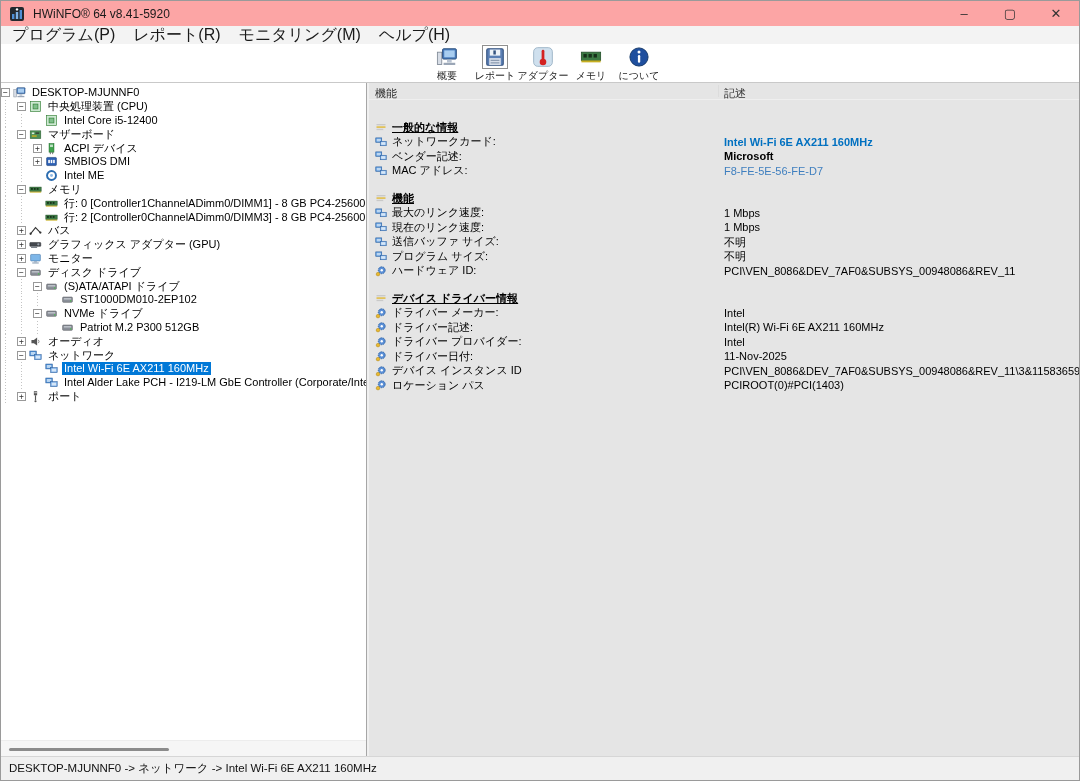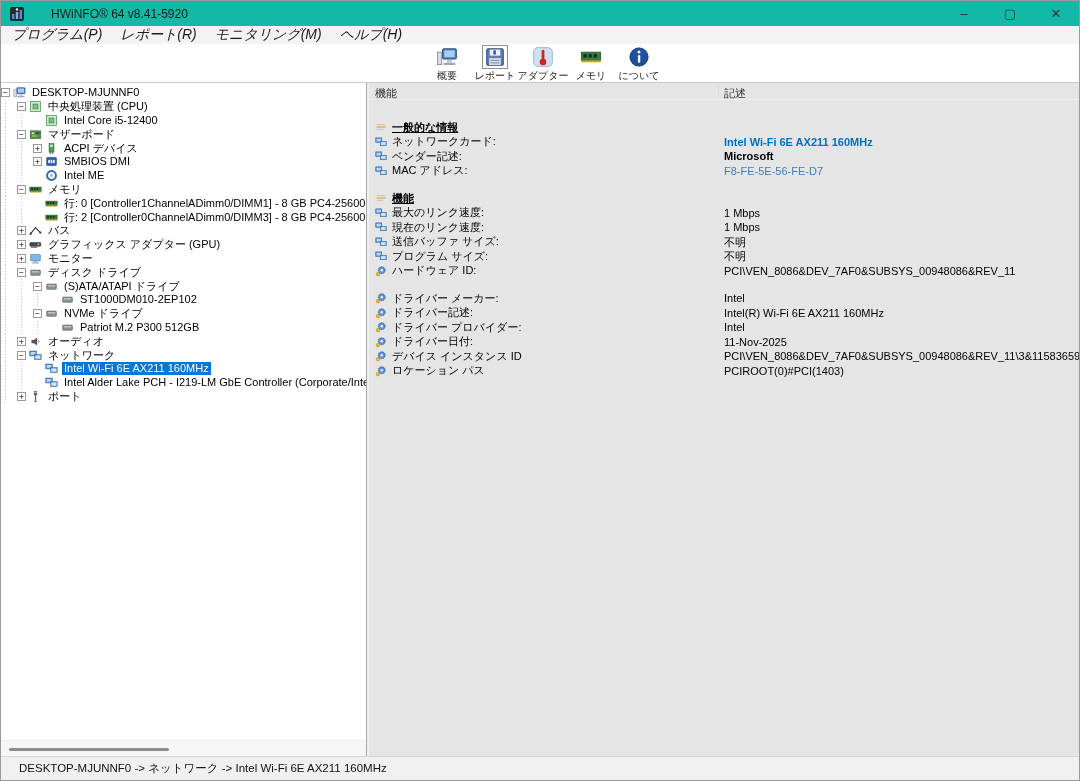--- a/index.html
+++ b/index.html
@@ -3,29 +3,29 @@
 <meta charset="utf-8">
 <style>
   * { box-sizing: border-box; margin: 0; padding: 0; }
   html,body { width:1080px; height:781px; overflow:hidden; }
   body {
     font-family: "Liberation Sans","DejaVu Sans",sans-serif;
     font-size: 11px; color:#000; background:#fff;
     border:1px solid #9a9a9a; position:relative;
   }
   
-  .titlebar { height:25px; background:#14b8a6; display:flex; align-items:center; padding-left:8px;gap:18px; }
+  .titlebar { height:25px; background:#fca5a5; display:flex; align-items:center; padding-left:8px; }
   .appicon { width:16px; height:16px; margin-right:8px; flex:none; }
   .title { font-size:12px; color:#1a1a1a; }
   .wincontrols { margin-left:auto; display:flex; height:100%; }
   .winbtn { width:46px; height:100%; display:flex; align-items:center; justify-content:center;
             font-size:13px; color:#333; cursor:default; }
   
   .menubar { height:18px; background:#f3f3f3; display:flex; align-items:center; padding-left:2px; }
-  .menuitem { padding:2px 9px; font-size:14px; color:#1a1a1a;font-style:italic; }
+  .menuitem { padding:2px 9px; font-size:16px; color:#1a1a1a; }
   
   .toolbar { height:39px; background:#fff; border-bottom:1px solid #c9c9c9; display:flex; align-items:flex-start; padding:2px 0 0 6px;justify-content:center; }
   .tbtn { width:48px; height:36px; display:flex; flex-direction:column; align-items:center; justify-content:flex-start; }
   .tbig { width:24px; height:22px; display:flex; align-items:center; justify-content:center; }
   .tbig svg { width:22px; height:22px; }
   .tbtn.focused .tbig { outline:1px solid #8f8f8f; }
   .tlabel { font-size:10px; color:#222; margin-top:1px; white-space:nowrap; }
   
   .main { position:absolute; top:82px; left:0; right:0; bottom:24px; background:#fff; }
   .treepanel { position:absolute; left:0; top:0; width:365px; bottom:0; background:#fff; overflow:hidden; }
@@ -57,21 +57,21 @@
   .sec + .sec { margin-top:13px; }
   .srow, .drow { position:relative; height:14.5px; display:flex; align-items:center; white-space:nowrap; padding-left:6px; }
   .srow .ticon svg, .drow .ticon svg { width:12px; height:12px; }
   .stitle { font-weight:bold; text-decoration:underline; }
   .dvalue { position:absolute; left:355px; top:0; height:14.5px; line-height:14.5px; }
   .v-blue-bold { color:#0070c0; font-weight:bold; }
   .v-bold { font-weight:bold; }
   .v-blue { color:#3f7fbf; }
   
   .statusbar { position:absolute; left:0; right:0; bottom:0; height:24px; background:#f0f0f0;
-               border-top:1px solid #d6d6d6; display:flex; align-items:center; padding-left:18px; font-size:11.5px; color:#111; }
+               border-top:1px solid #d6d6d6; display:flex; align-items:center; padding-left:8px; font-size:11.5px; color:#111; }
 </style>
 </head>
 <body>
 
 <div class="titlebar">
   <span class="appicon">
     <svg viewBox="0 0 16 16">
         <rect x="1" y="1" width="14" height="14" rx="2" fill="#24292f"></rect>
         <rect x="3" y="8" width="2.4" height="5" fill="#4f8fd6"></rect>
         <rect x="6.8" y="6" width="2.4" height="7" fill="#7fb3e8"></rect>
@@ -584,20 +584,30 @@
                 <circle cx="9" cy="7" r="4.6" fill="#5b8fd6" stroke="#2b5f9e" stroke-width="1.1" stroke-dasharray="2 1.2"></circle>
                 <circle cx="9" cy="7" r="1.6" fill="#fff"></circle>
                 <circle cx="4" cy="12.2" r="2.4" fill="#e8b931" stroke="#a8801a" stroke-width=".6"></circle>
               </svg>
             </span>
             <span>ハードウェア ID:</span>
             <span class="dvalue">PCI\VEN_8086&amp;DEV_7AF0&amp;SUBSYS_00948086&amp;REV_11</span>
           </div>
         </div>
         <div class="sec">
+          <div class="srow">
+            <span class="ticon">
+              <svg viewBox="0 0 16 16">
+                <rect x="2" y="4" width="12" height="1.8" fill="#c9c9c9"></rect>
+                <rect x="2" y="7.2" width="12" height="1.8" fill="#e0b62e"></rect>
+                <rect x="2" y="10.4" width="9" height="1.8" fill="#c9c9c9"></rect>
+              </svg>
+            </span>
+            <span class="stitle">デバイス ドライバー情報</span>
+          </div>
           <div class="drow">
             <span class="ticon">
               <svg viewBox="0 0 16 16">
                 <circle cx="9" cy="7" r="4.6" fill="#5b8fd6" stroke="#2b5f9e" stroke-width="1.1" stroke-dasharray="2 1.2"></circle>
                 <circle cx="9" cy="7" r="1.6" fill="#fff"></circle>
                 <circle cx="4" cy="12.2" r="2.4" fill="#e8b931" stroke="#a8801a" stroke-width=".6"></circle>
               </svg>
             </span>
             <span>ドライバー メーカー:</span>
             <span class="dvalue">Intel</span>

